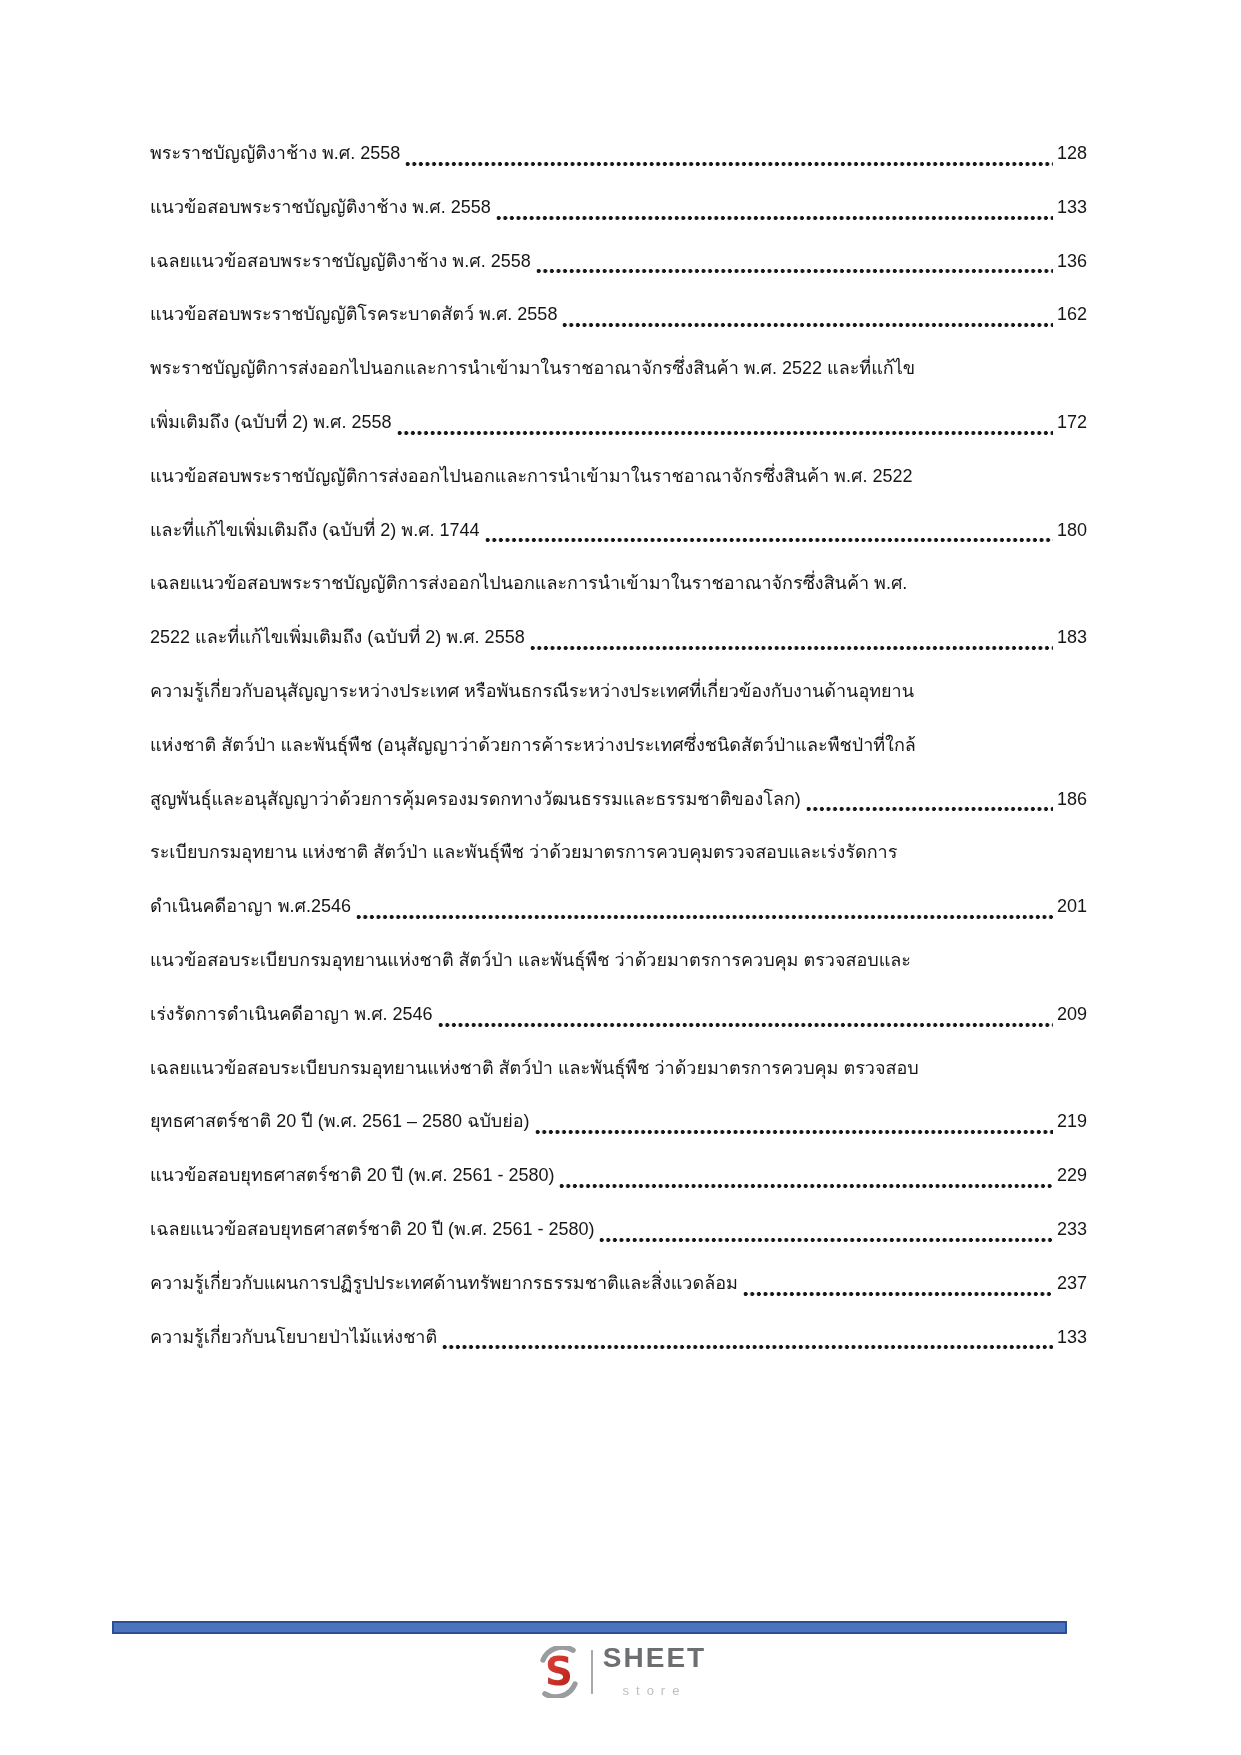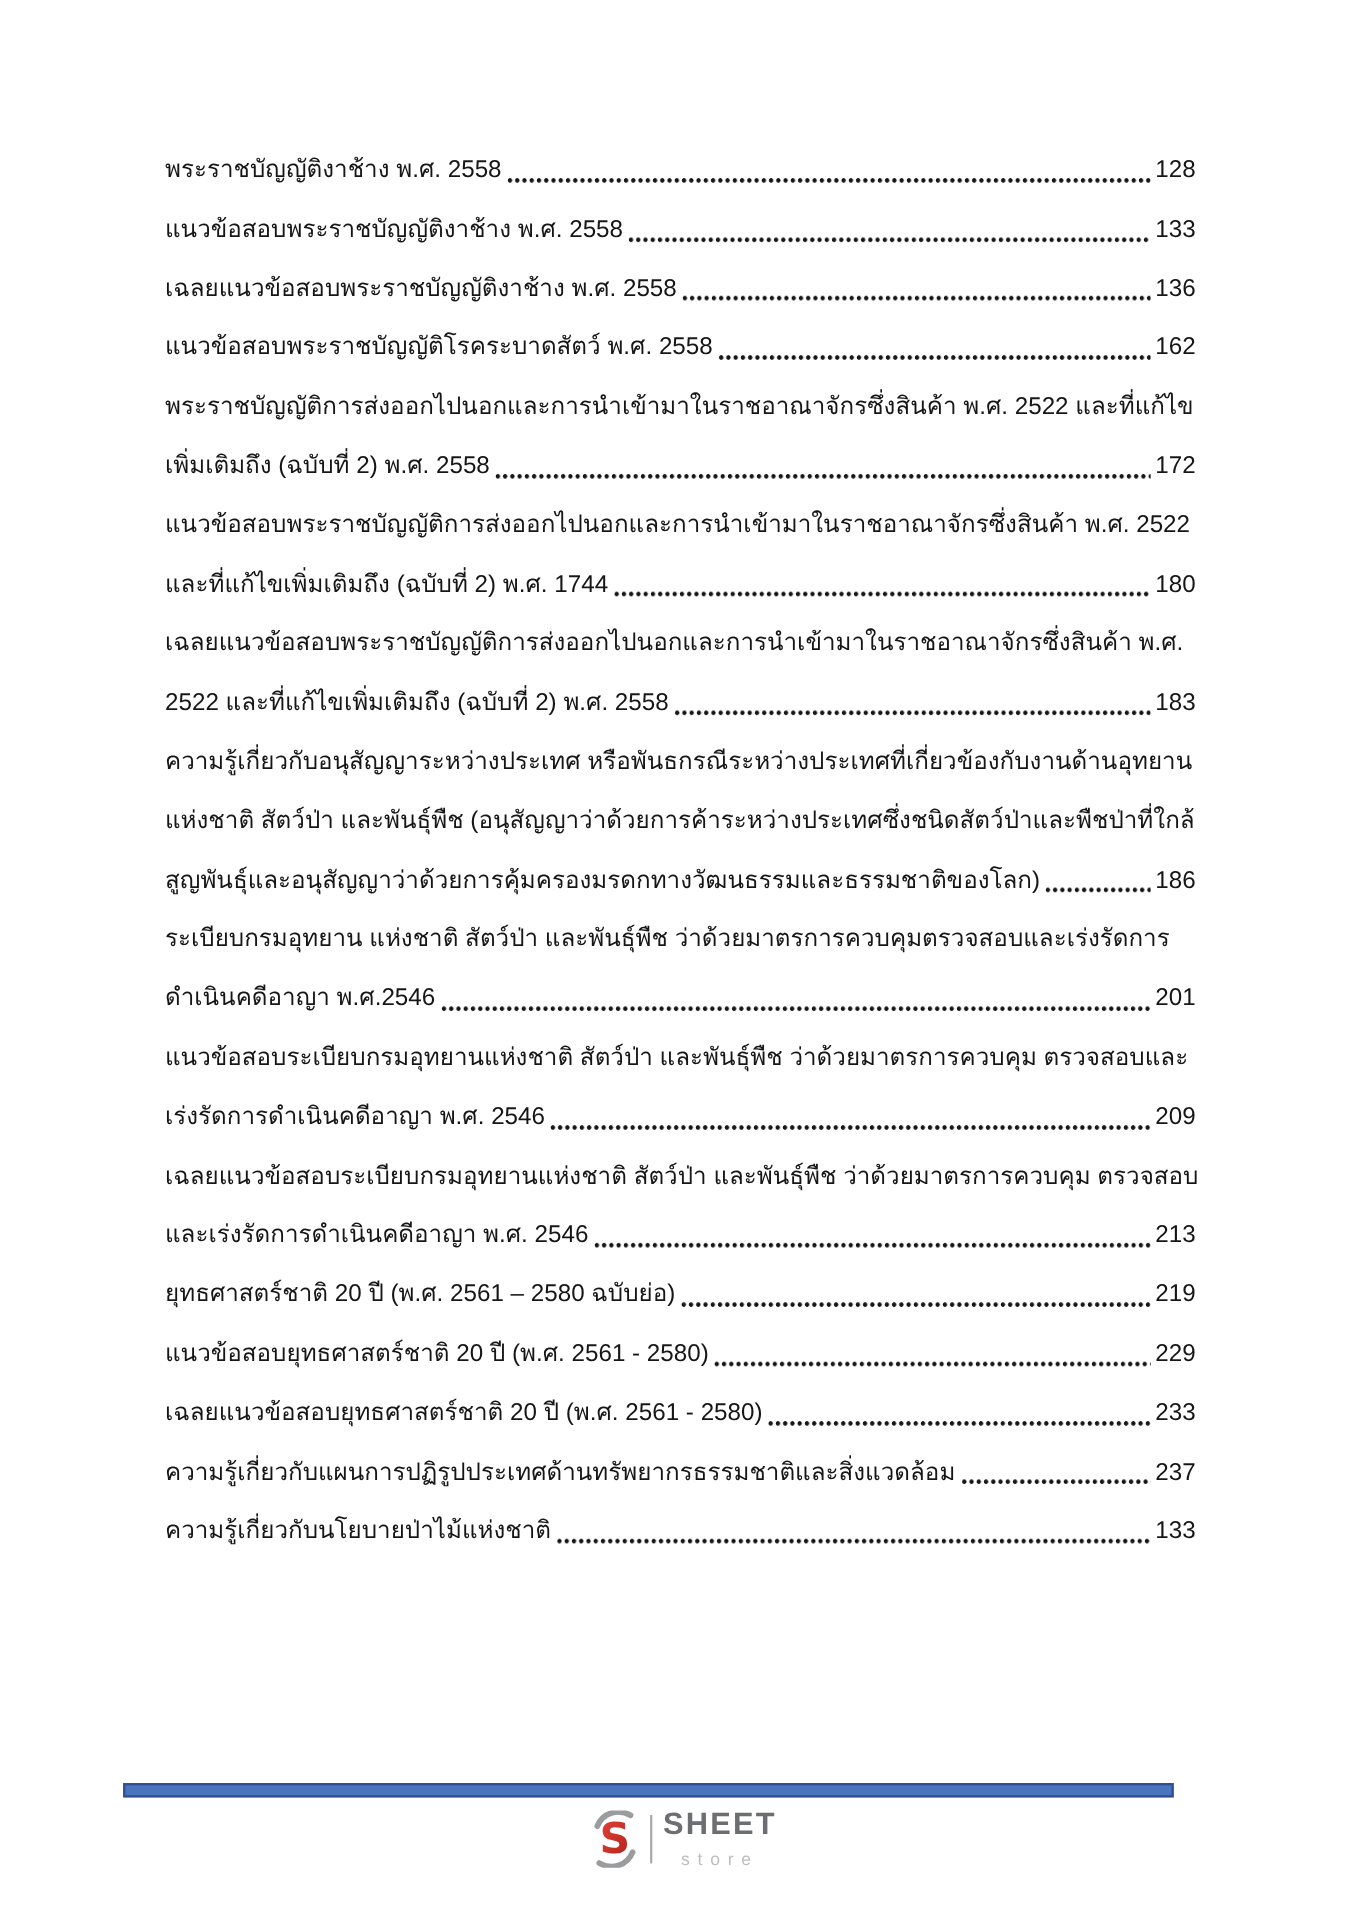--- a/index.html
+++ b/index.html
@@ -13,21 +13,21 @@
     position: relative;
     overflow: hidden;
     font-family: "Liberation Sans", "DejaVu Sans", sans-serif;
     color: #161616;
   }
   .toc {
     position: absolute;
     left: 150px;
     top: 127px;
     width: 937px;
-    font-size: 22px;
+    font-size: 18px;
     line-height: 53.8px;
     text-align: right;
   }
   .toc-entry { }
   .toc-line {
     display: flex;
     white-space: nowrap;
   }
   .toc-title { flex: 0 0 auto; }
   .leader {
@@ -76,21 +76,21 @@
     text-align: center;
   }
   .brand {
     font-size: 28px;
     font-weight: bold;
     color: #6d6e71;
     letter-spacing: 2px;
     line-height: 24px;
   }
   .sub {
-    font-size: 16px;
+    font-size: 13px;
     color: #bcbec0;
     letter-spacing: 7px;
     line-height: 14px;
     margin-top: 14px;
   }
 </style>
 </head>
 <body>
 
 <div class="toc" id="toc">
@@ -181,25 +181,20 @@
       </div>
       <div class="toc-line">
         <span class="toc-title">เร่งรัดการดำเนินคดีอาญา พ.ศ. 2546</span>
         <span class="leader"></span>
         <span class="page">209</span>
       </div>
     </div>
     <div class="toc-entry">
       <div class="toc-line">
         <span class="toc-title">เฉลยแนวข้อสอบระเบียบกรมอุทยานแห่งชาติ สัตว์ป่า และพันธุ์พืช ว่าด้วยมาตรการควบคุม ตรวจสอบ</span>
-      </div>
-      <div class="toc-line">
-        <span class="toc-title">และเร่งรัดการดำเนินคดีอาญา พ.ศ. 2546</span>
-        <span class="leader"></span>
-        <span class="page">213</span>
       </div>
     </div>
     <div class="toc-entry">
       <div class="toc-line">
         <span class="toc-title">ยุทธศาสตร์ชาติ 20 ปี (พ.ศ. 2561 – 2580 ฉบับย่อ)</span>
         <span class="leader"></span>
         <span class="page">219</span>
       </div>
     </div>
     <div class="toc-entry">

